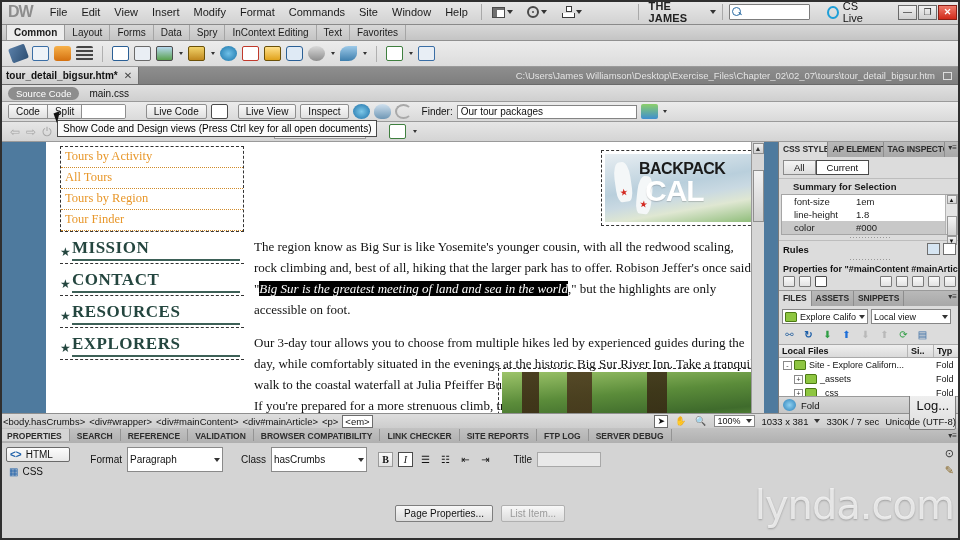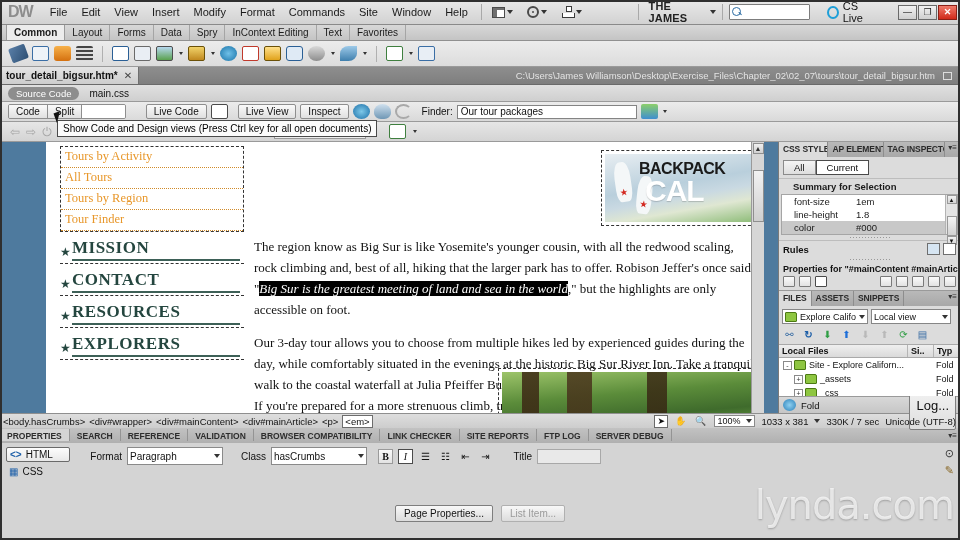--- a/index.html
+++ b/index.html
@@ -242,21 +242,21 @@
   
   .proptabs { height:14px; background:linear-gradient(#c2c2c2,#b1b1b1); display:flex; align-items:center;}
   .prtab { font-size:8.5px; font-weight:bold; color:#2d2d2d; padding:2px 7px 0 7px; border-right:1px solid #949494; white-space:nowrap;}
   .prtab.active { background:#d4d4d4; }
   .propsbody { height:60px; background:#d4d4d4; border-top:1px solid #b0b0b0; display:flex; padding:4px 6px; gap:8px; position:relative;}
   .htmlcss { width:64px; }
   .hcbtn { display:flex; align-items:center; gap:4px; font-size:10px; padding:1px 3px; margin-bottom:3px;}
   .hcbtn.on { border:1px solid #6a6a6a; background:linear-gradient(#fdfdfd,#e8e8e8); border-radius:2px;}
   .fieldrow { display:flex; align-items:center; gap:5px; margin-bottom:5px; }
   .flabel { font-size:10px; text-align:right; }
-  .fselect { height:18px; background:#fff; border:1px solid #8a8a8a; font-size:10px;
+  .fselect { height:25px; background:#fff; border:1px solid #8a8a8a; font-size:10px;
              display:flex; align-items:center; padding:0 2px; }
   .fselect .cv { flex:1; overflow:hidden; white-space:nowrap; }
   .finput { height:15px; background:#fff; border:1px solid #8a8a8a; font-size:10px; }
   .finput.dis { background:#e9e9e9; border-color:#a8a8a8; }
   .fmtbtn { width:15px;height:15px;border:1px solid #9a9a9a;background:linear-gradient(#fafafa,#e2e2e2);
             display:flex;align-items:center;justify-content:center;font-size:10px;}
   .fmtbtn.on { background:#fff; border-color:#4a4a4a; }
   .fmtbtn.plain { border:none; background:none; }
   .btn-std { border:1px solid #7e7e7e; background:linear-gradient(#f8f8f8,#dcdcdc); font-size:10px;
              padding:2px 8px; border-radius:2px; }

